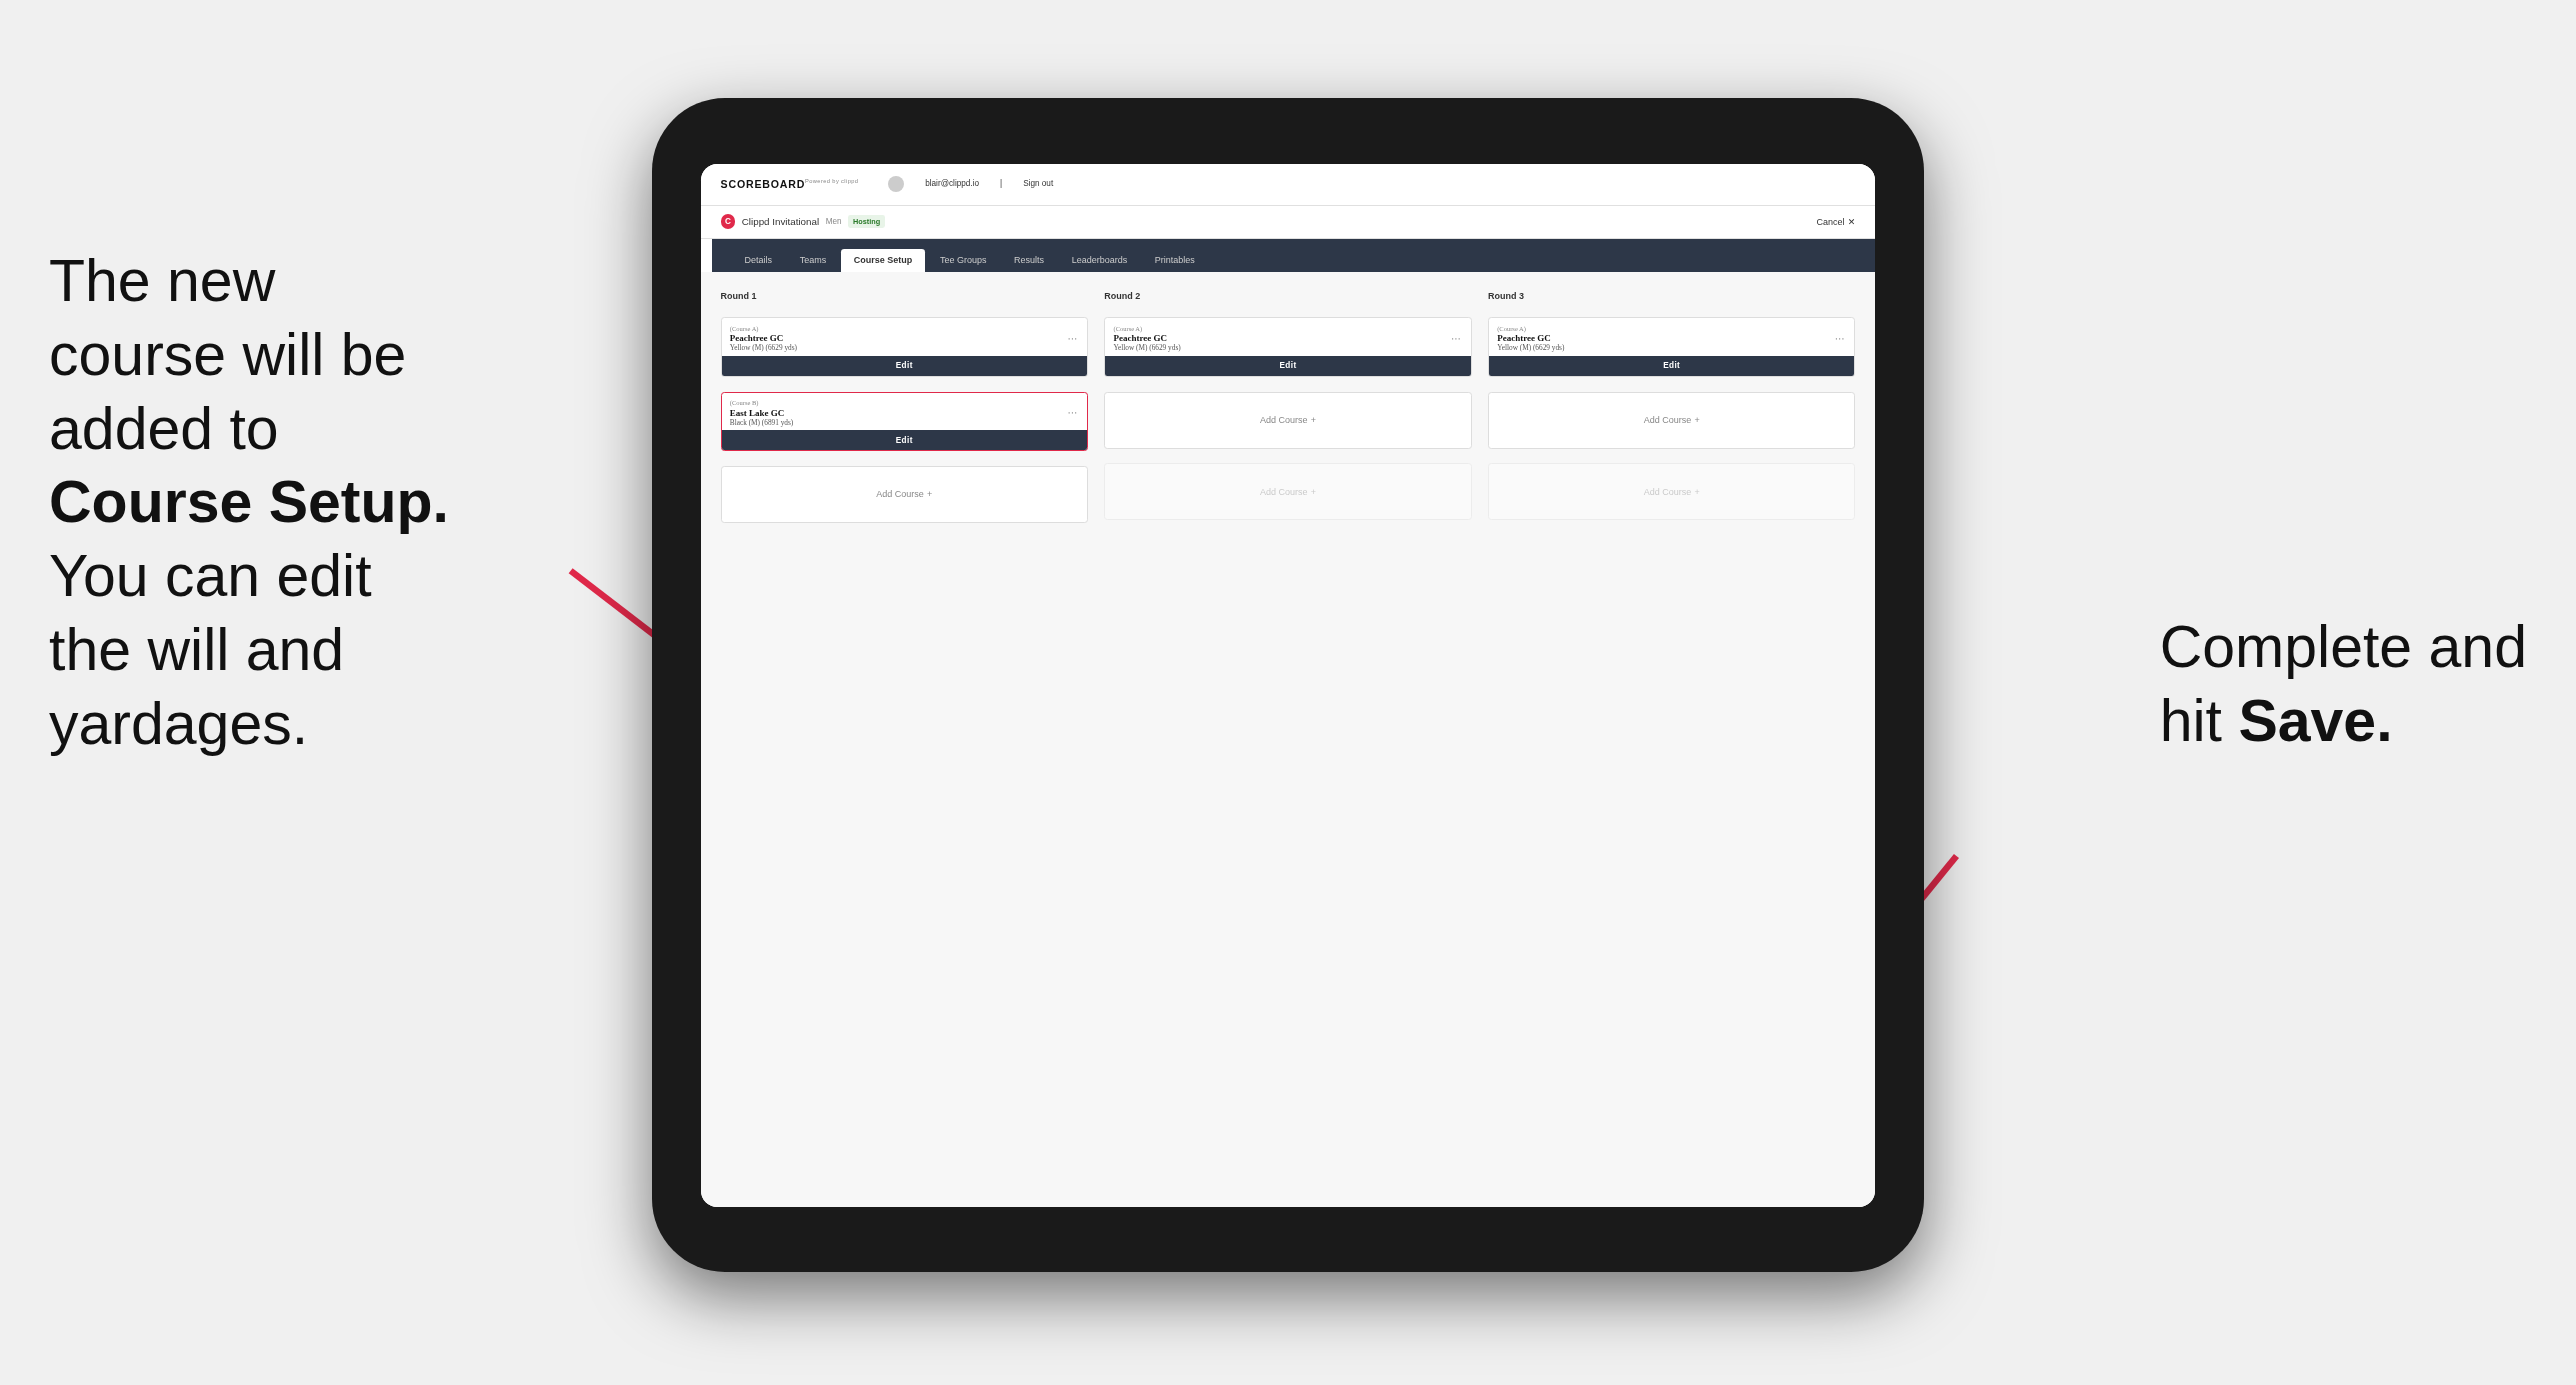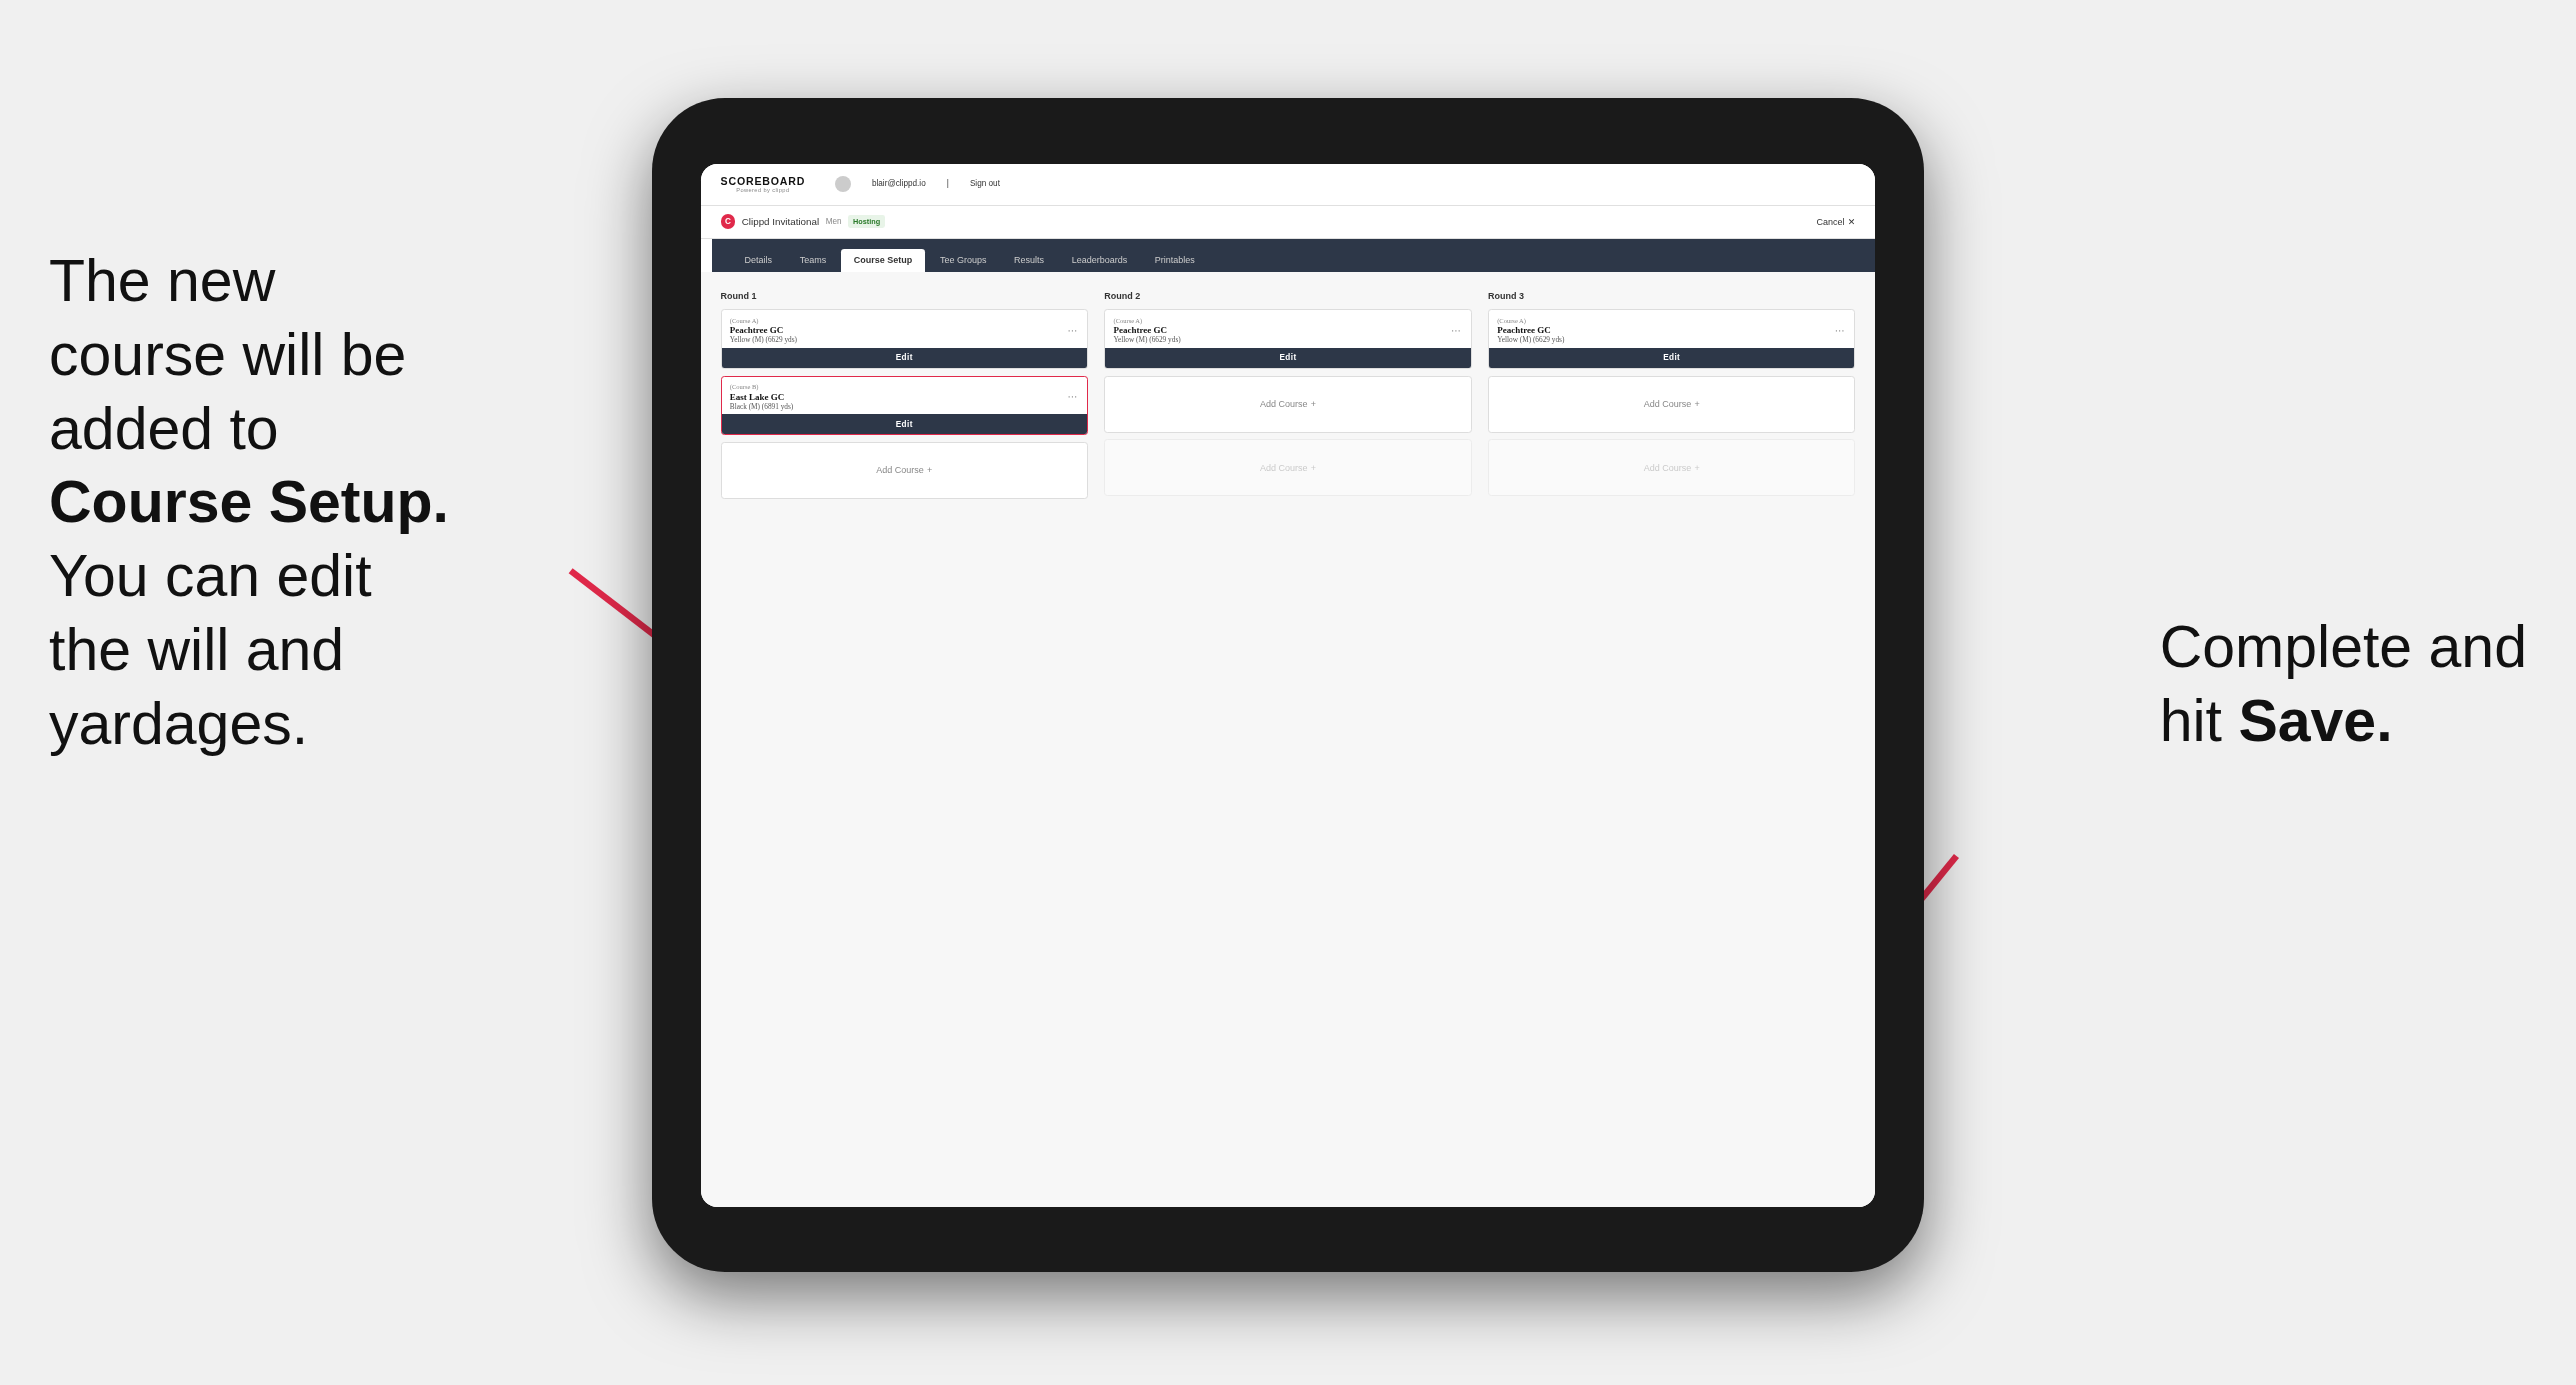--- a/index.html
+++ b/index.html
@@ -77,23 +77,21 @@
       border-bottom: 0.8px solid #e0e0e0;
       padding: 0 19.6px;
       height: 42px;
       display: flex;
       align-items: center;
       gap: 23px;
     }
 
     .scoreboard-logo {
       display: flex;
-      flex-direction: column;
       margin-right: 6.5px;
-      align-items: center;
     }
     .scoreboard-logo .logo-main {
       font-size: 10.6px;
       font-weight: 800;
       letter-spacing: 0.8px;
       color: #111;
     }
     .scoreboard-logo .logo-sub {
       font-size: 5.7px;
       color: #888;
@@ -204,21 +202,21 @@
       padding: 19.6px;
       overflow: auto;
     }
 
     .rounds-container {
       display: grid;
       grid-template-columns: 1fr 1fr 1fr;
       gap: 16.3px;
     }
 
-    .round-column { display: flex; flex-direction: column; gap: 0; }
+    .round-column { display: flex; flex-direction: column; gap: 8px; }
 
     .round-header {
       font-size: 9px;
       font-weight: 600;
       color: #333;
       margin-bottom: 8.2px;
     }
 
     
     .course-card {

